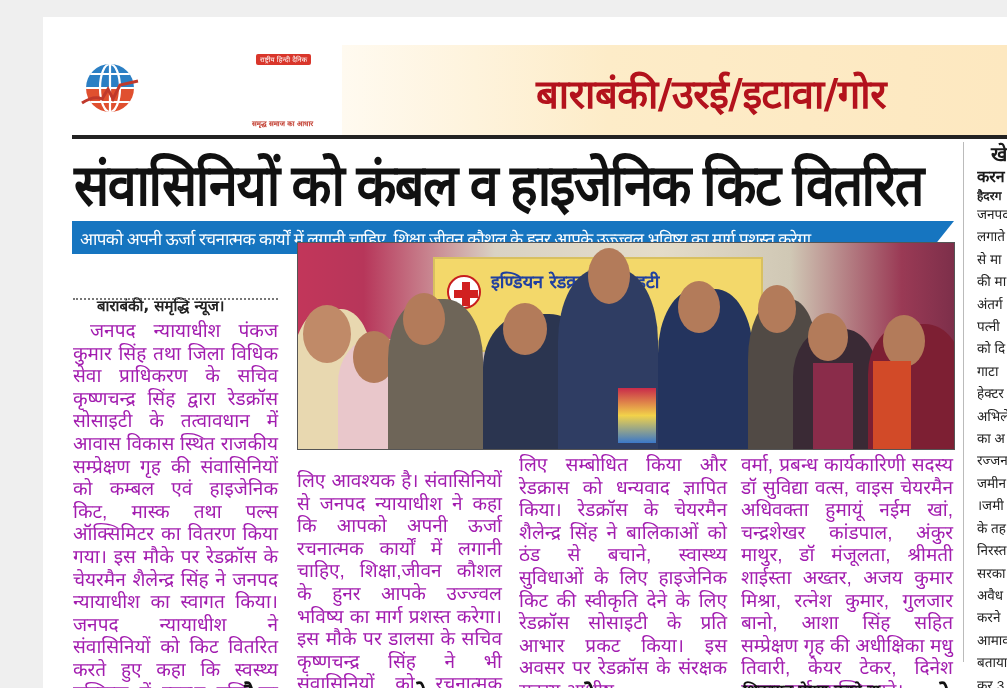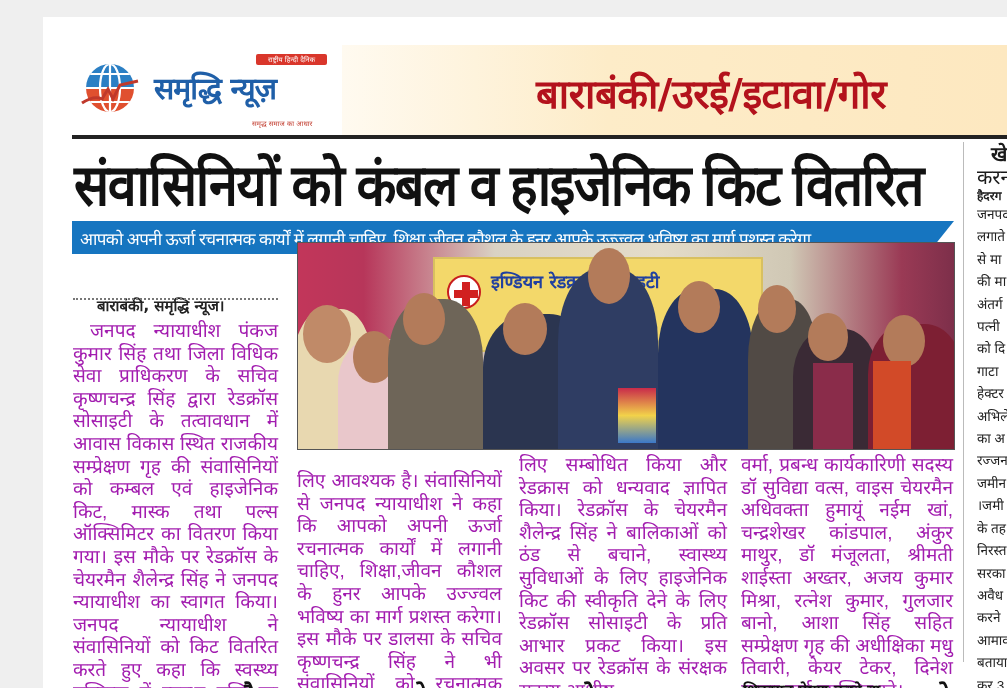--- a/index.html
+++ b/index.html
@@ -6,22 +6,22 @@
   html, body { width: 1007px; height: 688px; overflow: hidden; background: #efefef; }
   body { position: relative; font-family: "DejaVu Sans", sans-serif; color: #1a1a1a; }
 
   .sheet { position: absolute; left: 43px; top: 17px; width: 964px; height: 671px; background: #ffffff; }
 
   
   .masthead { position: absolute; left: 29px; top: 28px; width: 935px; height: 90px; }
   .logo-box { position: absolute; left: 0; top: 0; width: 270px; height: 90px; background: #ffffff; }
   .globe { position: absolute; left: 8px; top: 14px; width: 60px; height: 58px; }
   .logo-name { position: absolute; left: 82px; top: 22px; font-size: 30px; font-weight: bold; color: #1f5fa8; letter-spacing: -1px; }
-  .logo-tag-top { position: absolute; left: 184px; top: 9px; background: #d9362b; color: #fff; font-size: 7px; padding: 1px 12px; border-radius: 2px; }
-  .logo-tag-bottom { position: absolute; left: 180px; top: 74px; font-size: 7px; color: #c0392b; }
+  .logo-tag-top { position: absolute; left: 184px; top: 9px; background: #d9362b; color: #fff; font-size: 7px; padding: 1px 4px; border-radius: 2px; }
+  .logo-tag-bottom { position: absolute; left: 180px; top: 74px; font-size: 7px; color: #c0392b; font-weight: bold; }
   .region-box { position: absolute; left: 270px; top: 0; width: 665px; height: 90px;
     background: linear-gradient(to right, #fffaf0 0%, #fdecc8 40%, #fde8c0 100%); }
   .region-title { position: absolute; left: 194px; top: 20px; font-size: 40px; font-weight: bold; color: #b3121c; white-space: nowrap; letter-spacing: -0.5px; }
   .mast-rule { position: absolute; left: 29px; top: 118px; width: 935px; height: 4px; background: #222; }
 
   
   .headline { position: absolute; left: 31px; top: 126px; width: 880px; font-size: 52px; font-weight: bold; color: #111;
     font-family: "Liberation Sans", sans-serif; letter-spacing: -1.5px; white-space: nowrap; transform: scaleY(1.1); transform-origin: top left; }
 
   .subhead-band { position: absolute; left: 29px; top: 204px; width: 882px; height: 33px; background: #1675c0;
@@ -50,21 +50,21 @@
   .col1 { left: 30px; top: 303px; width: 205px; }
   .col1 p { text-indent: 17px; }
   .col2 { left: 254px; top: 437px; width: 205px; margin-top: 16px; }
   .col3 { left: 476px; top: 437px; width: 208px; }
   .col4 { left: 698px; top: 437px; width: 212px; }
 
   
   .side-story { position: absolute; left: 934px; top: 125px; width: 30px; overflow: hidden; height: 546px; }
   .side-rule { position: absolute; left: 920px; top: 125px; width: 1px; height: 520px; background: #bbb; }
   .side-head { font-size: 20px; font-weight: bold; line-height: 24px; white-space: nowrap; padding-left: 14px; }
-  .side-head2 { font-size: 20px; font-weight: normal; line-height: 22px; white-space: nowrap; }
+  .side-head2 { font-size: 16px; font-weight: bold; line-height: 22px; white-space: nowrap; }
   .side-line { font-size: 13.5px; line-height: 22.4px; white-space: nowrap; color: #222; font-family: "Liberation Sans", sans-serif; }
   .side-line.lead { font-weight: bold; font-size: 12px; line-height: 16px; }
 
   
   .teaser { position: absolute; top: 658px; font-size: 26px; font-weight: bold; color: #111; white-space: nowrap; }
   .teaser-small { position: absolute; left: 700px; top: 662px; font-size: 16px; font-weight: bold; white-space: nowrap; color: #111; }
 </style>
 </head>
 <body>
 
@@ -85,21 +85,20 @@
             <line x1="0" y1="15" x2="60" y2="15"></line>
               <line x1="0" y1="29" x2="60" y2="29"></line>
               <line x1="0" y1="43" x2="60" y2="43"></line>
             <ellipse cx="30" cy="29" rx="10" ry="24"></ellipse>
               <line x1="30" y1="0" x2="30" y2="58"></line>
           </g>
         </g>
         <path d="M2 44 Q 14 36 22 40 L 28 30 L 33 40 L 40 26 L 58 22" stroke="#c0392b" stroke-width="3" fill="none"></path>
       </svg>
       <div class="logo-tag-top">राष्ट्रीय हिन्दी दैनिक</div>
-      <div class="logo-name">समृद्धि न्यूज़</div>
       <div class="logo-tag-bottom">समृद्ध समाज का आधार</div>
     </div>
     <div class="region-box">
       <div class="region-title">बाराबंकी/उरई/इटावा/गोर</div>
     </div>
   </div>
   <div class="mast-rule"></div>
 
   <h1 class="headline">संवासिनियों को कंबल व हाइजेनिक किट वितरित</h1>
 

